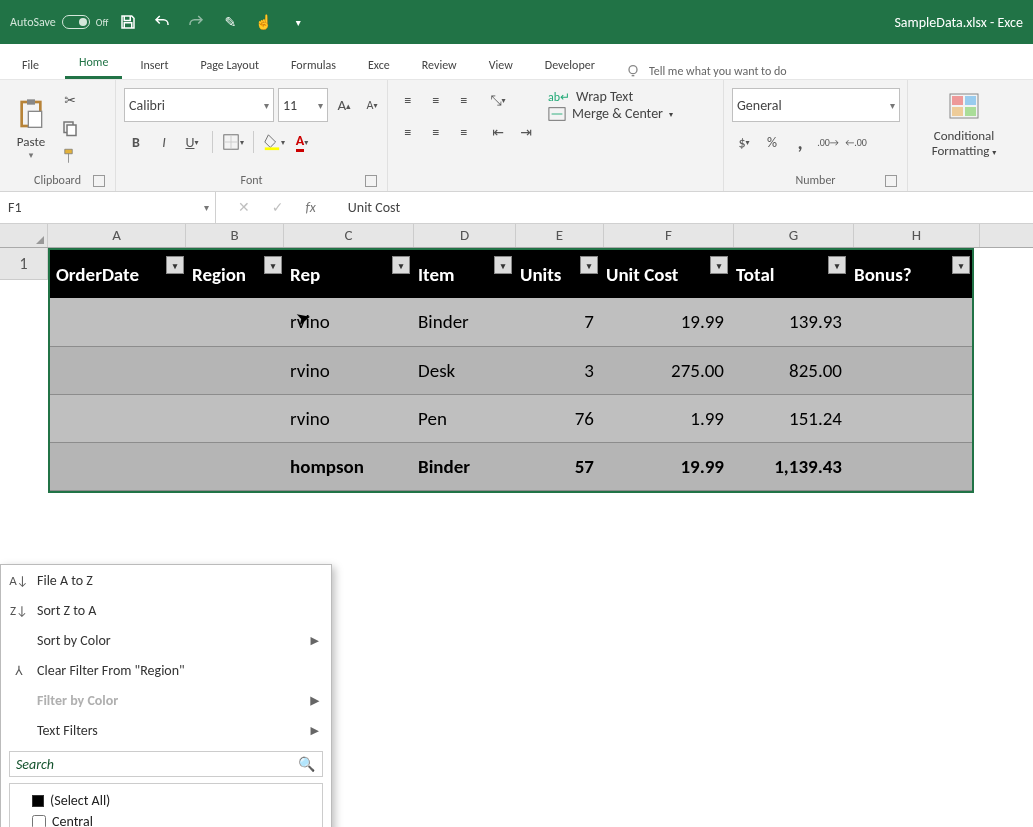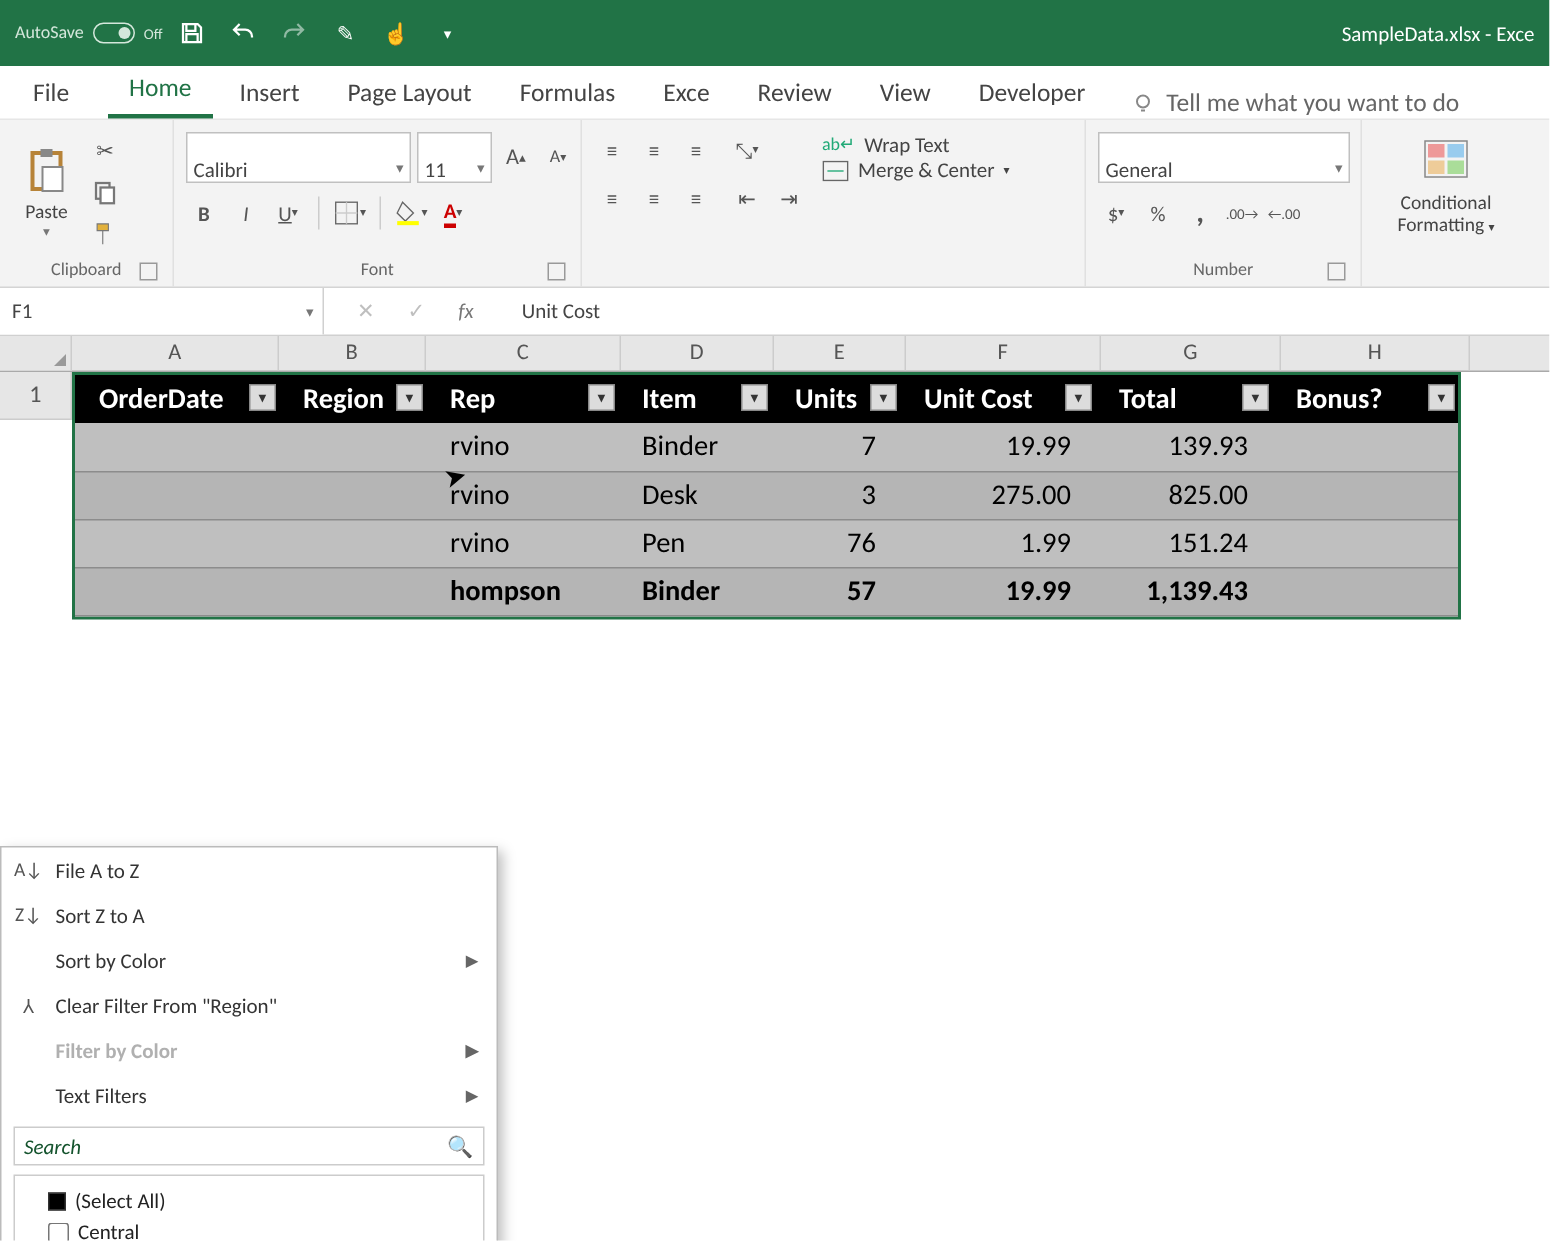--- a/index.html
+++ b/index.html
@@ -8,39 +8,39 @@
   
   .titlebar { height: 44px; background: #217346; display: flex; align-items: center; padding: 0 10px; color: #fff; position: relative; }
   .autosave { display: flex; align-items: center; gap: 6px; font-size: 12px; color: #d4e7db; margin-right: 10px; }
   .switch { width: 28px; height: 14px; border: 1px solid #d4e7db; border-radius: 8px; position: relative; }
   .switch::after { content:""; position:absolute; width:8px; height:8px; background:#d4e7db; border-radius:50%; right:2px; top:2px; }
   .qat { display:flex; gap:14px; align-items:center; }
   .qat .qicon { width:20px; height:20px; color:#fff; display:flex; align-items:center; justify-content:center; }
   .title-text { position:absolute; right: 10px; font-size:14px; color:#fff; }
 
   
-  .ribbon-tabs { height:36px; background:#fff; display:flex; align-items:flex-end; padding: 0 8px; gap: 4px; border-bottom:1px solid #e6e6e6; font-size:17px; color:#444; }
+  .ribbon-tabs { height:36px; background:#fff; display:flex; align-items:flex-end; padding: 0 8px; gap: 4px; border-bottom:1px solid #e6e6e6; font-size:12px; color:#444; }
   .ribbon-tabs .tab { padding: 8px 14px 7px; cursor:pointer; }
   .ribbon-tabs .tab.file { color:#444; margin-right:8px; }
   .ribbon-tabs .tab.active { color:#217346; border-bottom:3px solid #217346; font-weight:400; }
   .tellme { display:flex; align-items:center; gap:8px; margin-left:12px; color:#666; }
   .tellme .bulb { width:16px; height:16px; }
 
   
   .ribbon { height:112px; background:#f3f3f3; border-bottom:1px solid #d4d4d4; display:flex; }
   .group { border-right:1px solid #e0e0e0; padding:4px 8px 0 8px; display:flex; flex-direction:column; justify-content:space-between; }
   .group-body { display:flex; gap:4px; align-items:flex-start; padding-top:4px; }
   .group-label { text-align:center; font-size:12px; color:#666; padding:2px 0 4px 0; position:relative; }
   .group-label .launcher { position:absolute; right:2px; bottom:4px; width:12px; height:12px; border:1px solid #999; display:inline-block; }
 
   .big-btn { display:flex; flex-direction:column; align-items:center; justify-content:center; width:46px; height:82px; font-size:13px; color:#444; }
   .big-btn .ic { width:32px; height:32px; margin-bottom:4px; }
   .col { display:flex; flex-direction:column; gap:4px; }
   .small-btn { width:24px; height:24px; display:flex; align-items:center; justify-content:center; color:#555; }
-  .combo { height:24px; background:#fff; border:1px solid #c0c0c0; display:flex; padding:16px 4px; font-size:14px; gap:6px; }
+  .combo { height:24px; background:#fff; border:1px solid #c0c0c0; display:flex; align-items:center; padding:16px 4px; font-size:14px; gap:6px; }
   .combo .caret { color:#777; font-size:10px; margin-left:auto; }
   .row { display:flex; gap:4px; align-items:center; }
 
   
   .formula-row { height:32px; background:#fff; border-bottom:1px solid #d0d0d0; display:flex; align-items:center; }
   .namebox { width:216px; height:100%; border-right:1px solid #d0d0d0; display:flex; align-items:center; padding:0 8px; font-size:14px; background:#fff; position:relative; }
   .namebox .caret { position:absolute; right:6px; color:#777; font-size:10px; }
   .fb-btns { display:flex; gap:22px; padding:0 22px; color:#bfbfbf; }
   .fb-btns .fx { font-style:italic; color:#777; }
   .formula-input { flex:1; padding:0 10px; font-size:14px; }
@@ -53,21 +53,21 @@
   .ch { border-right:1px solid #ccc; text-align:center; font-size:15px; color:#555; line-height:22px; }
   .cA{width:138px;} .cB{width:98px;} .cC{width:130px;} .cD{width:102px;} .cE{width:88px;} .cF{width:130px;} .cG{width:120px;} .cH{width:126px;}
 
   .body-area { position:relative; }
   .row-header { position:absolute; left:0; width:48px; background:#e6e6e6; border-right:1px solid #ccc; border-bottom:1px solid #ccc; text-align:center; font-size:16px; color:#555; height:32px; line-height:32px; }
   .rh-bottom { top: 530px; height:24px; line-height:24px; }
 
   
   .xtable { position:absolute; left:48px; top:0; border:2px solid #217346; }
   .xtable table { border-collapse:collapse; }
-  .xtable th, .xtable td { height:32px; font-size:19px; padding:0 16px; }
+  .xtable th, .xtable td { height:48px; font-size:19px; padding:0 6px; }
   .xtable thead th { background:#000; color:#fff; font-weight:bold; text-align:left; position:relative; }
   .thA{width:136px;} .thB{width:98px;} .thC{width:128px;} .thD{width:102px;} .thE{width:86px;} .thF{width:130px;} .thG{width:118px;} .thH{width:124px;}
   .filter-btn { position:absolute; right:2px; top:6px; width:18px; height:18px; background:#dcdcdc; border:1px solid #888; display:flex; align-items:center; justify-content:center; font-size:9px; color:#333; }
   .xtable tbody tr { background:#bfbfbf; }
   .xtable tbody tr:nth-child(2n){ background:#b5b5b5; }
   .xtable tbody td { color:#000; border-bottom:1px solid #8c8c8c; }
   .num { text-align:right; padding-right:10px; }
   .xtable tbody tr:last-child td{ font-weight:bold; }
 
   

